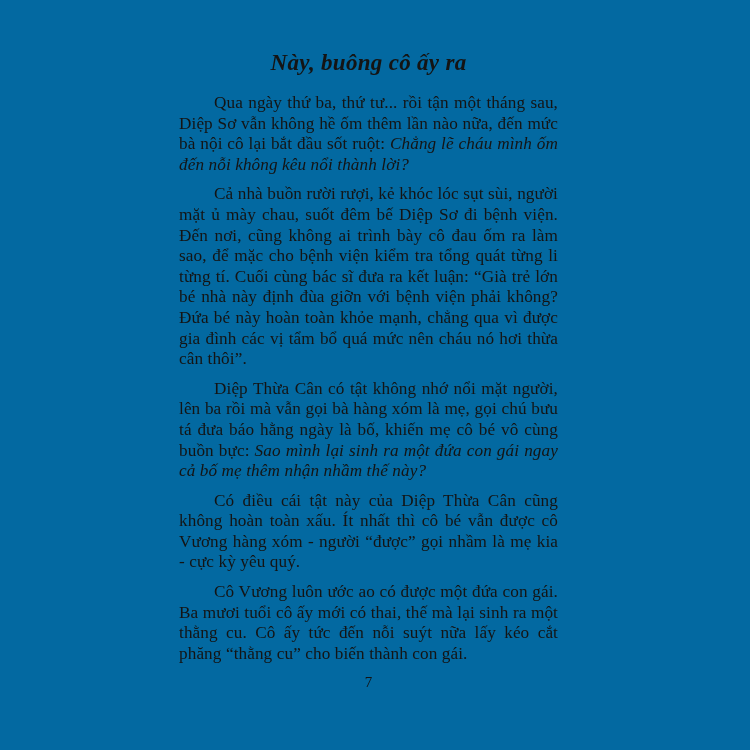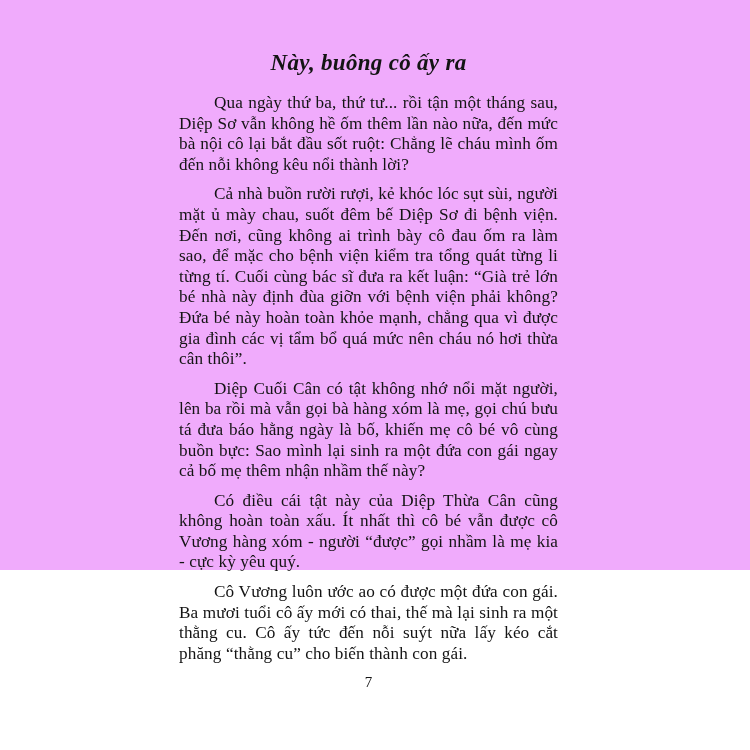--- a/index.html
+++ b/index.html
@@ -8,22 +8,22 @@
   }
   body {
     width: 750px;
     height: 750px;
     background: #ffffff;
     overflow: hidden;
   }
   .book-page {
     position: relative;
     width: 750px;
-    height: 570px;
-    background: #f0abfc;
+    height: 750px;
+    background: #0369a1;
     color: #141414;
     font-family: "Liberation Serif", serif;
   }
   .content {
     position: absolute;
     left: 179px;
     top: 50px;
     width: 379px;
   }
   .chapter-title {
@@ -37,38 +37,39 @@
   }
   .para {
     margin: 0 0 9px 0;
     font-size: 17.2px;
     line-height: 20.6px;
     text-align: justify;
     text-indent: 35px;
     letter-spacing: 0.1px;
   }
   .para .seg-italic {
+    font-style: italic;
   }
   .page-number {
     position: absolute;
     left: 179px;
     top: 674px;
     width: 379px;
     text-align: center;
     font-size: 15px;
   }
 </style>
 </head>
 <body>
 
 <div class="book-page">
   <div class="content">
     <h1 class="chapter-title">Này, buông cô ấy ra</h1>
     <div id="paragraphs">
         <p class="para"><span class="seg-normal">Qua ngày thứ ba, thứ tư... rồi tận một tháng sau, Diệp Sơ vẫn không hề ốm thêm lần nào nữa, đến mức bà nội cô lại bắt đầu sốt ruột: </span><span class="seg-italic">Chẳng lẽ cháu mình ốm đến nỗi không kêu nổi thành lời?</span></p>
         <p class="para"><span class="seg-normal">Cả nhà buồn rười rượi, kẻ khóc lóc sụt sùi, người mặt ủ mày chau, suốt đêm bế Diệp Sơ đi bệnh viện. Đến nơi, cũng không ai trình bày cô đau ốm ra làm sao, để mặc cho bệnh viện kiểm tra tổng quát từng li từng tí. Cuối cùng bác sĩ đưa ra kết luận: “Già trẻ lớn bé nhà này định đùa giỡn với bệnh viện phải không? Đứa bé này hoàn toàn khỏe mạnh, chẳng qua vì được gia đình các vị tẩm bổ quá mức nên cháu nó hơi thừa cân thôi”.</span></p>
-        <p class="para"><span class="seg-normal">Diệp Cuối Cân có tật không nhớ nổi mặt người, lên ba rồi mà vẫn gọi bà hàng xóm là mẹ, gọi chú bưu tá đưa báo hằng ngày là bố, khiến mẹ cô bé vô cùng buồn bực: </span><span class="seg-italic">Sao mình lại sinh ra một đứa con gái ngay cả bố mẹ thêm nhận nhầm thế này?</span></p>
+        <p class="para"><span class="seg-normal">Diệp Thừa Cân có tật không nhớ nổi mặt người, lên ba rồi mà vẫn gọi bà hàng xóm là mẹ, gọi chú bưu tá đưa báo hằng ngày là bố, khiến mẹ cô bé vô cùng buồn bực: </span><span class="seg-italic">Sao mình lại sinh ra một đứa con gái ngay cả bố mẹ thêm nhận nhầm thế này?</span></p>
         <p class="para"><span class="seg-normal">Có điều cái tật này của Diệp Thừa Cân cũng không hoàn toàn xấu. Ít nhất thì cô bé vẫn được cô Vương hàng xóm - người “được” gọi nhầm là mẹ kia - cực kỳ yêu quý.</span></p>
         <p class="para"><span class="seg-normal">Cô Vương luôn ước ao có được một đứa con gái. Ba mươi tuổi cô ấy mới có thai, thế mà lại sinh ra một thằng cu. Cô ấy tức đến nỗi suýt nữa lấy kéo cắt phăng “thằng cu” cho biến thành con gái.</span></p>
       </div>
   </div>
   <div class="page-number">7</div>
 </div>
 
 </body></html>

